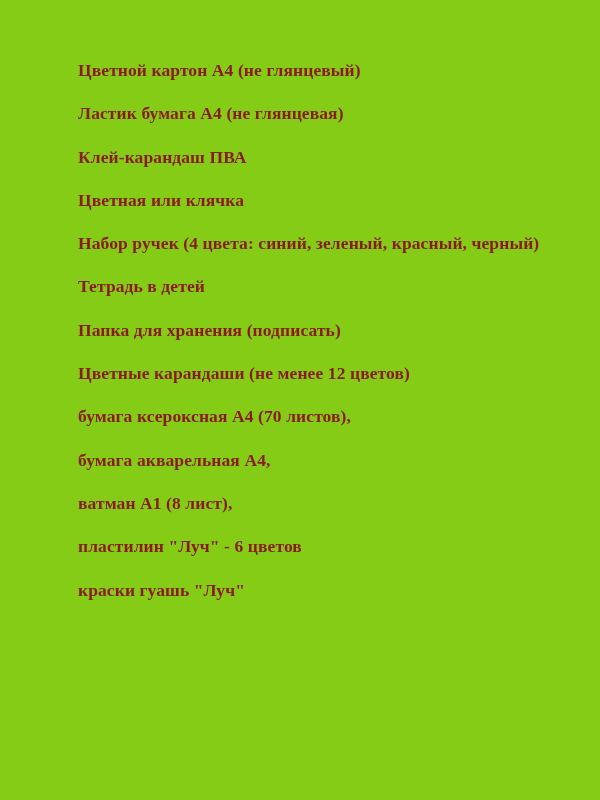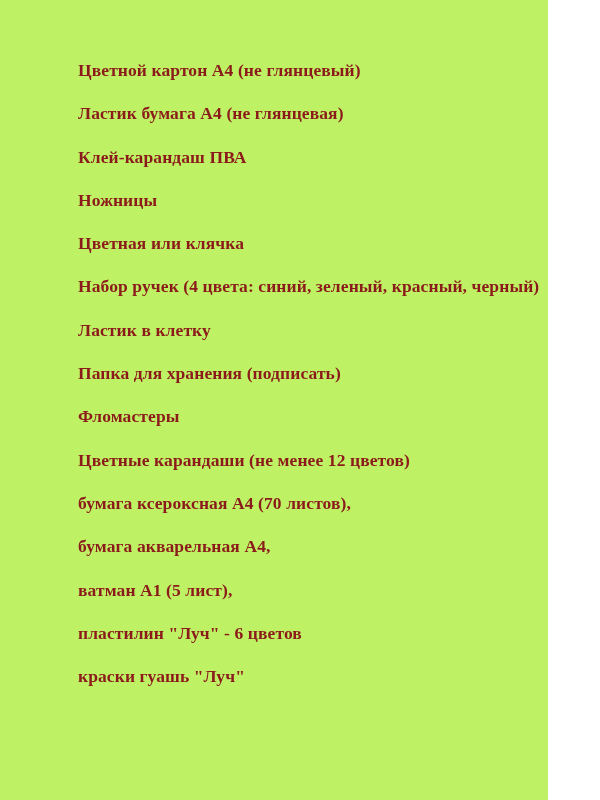--- a/index.html
+++ b/index.html
@@ -2,23 +2,23 @@
 <html><head>
 <meta charset="utf-8">
 <style>
   html, body {
     margin: 0;
     padding: 0;
     background: #ffffff;
   }
   .page {
     position: relative;
-    width: 548px;
+    width: 600px;
     height: 800px;
-    background: #bef264;
+    background: #84cc16;
     overflow: hidden;
     font-family: "Liberation Serif", "DejaVu Serif", serif;
   }
   .doc-body {
     padding: 49px 20px 0 78px;
   }
   .doc-line {
     margin: 0;
     line-height: 43.3px;
     font-size: 17.5px;
@@ -29,26 +29,24 @@
   }
 </style>
 </head>
 <body>
 
 <div class="page">
   <div class="doc-body">
     <p class="doc-line">Цветной картон А4 (не глянцевый)</p>
     <p class="doc-line">Ластик бумага А4 (не глянцевая)</p>
     <p class="doc-line">Клей-карандаш ПВА</p>
-    <p class="doc-line">Ножницы</p>
     <p class="doc-line">Цветная или клячка</p>
     <p class="doc-line">Набор ручек (4 цвета: синий, зеленый, красный, черный)</p>
-    <p class="doc-line">Ластик в клетку</p>
+    <p class="doc-line">Тетрадь в детей</p>
     <p class="doc-line">Папка для хранения (подписать)</p>
-    <p class="doc-line">Фломастеры</p>
     <p class="doc-line">Цветные карандаши (не менее 12 цветов)</p>
     <p class="doc-line">бумага ксероксная А4 (70 листов),</p>
     <p class="doc-line">бумага акварельная А4,</p>
-    <p class="doc-line">ватман А1 (5 лист),</p>
+    <p class="doc-line">ватман А1 (8 лист),</p>
     <p class="doc-line">пластилин "Луч" - 6 цветов</p>
     <p class="doc-line">краски гуашь "Луч"</p>
   </div>
 </div>
 
 </body></html>

